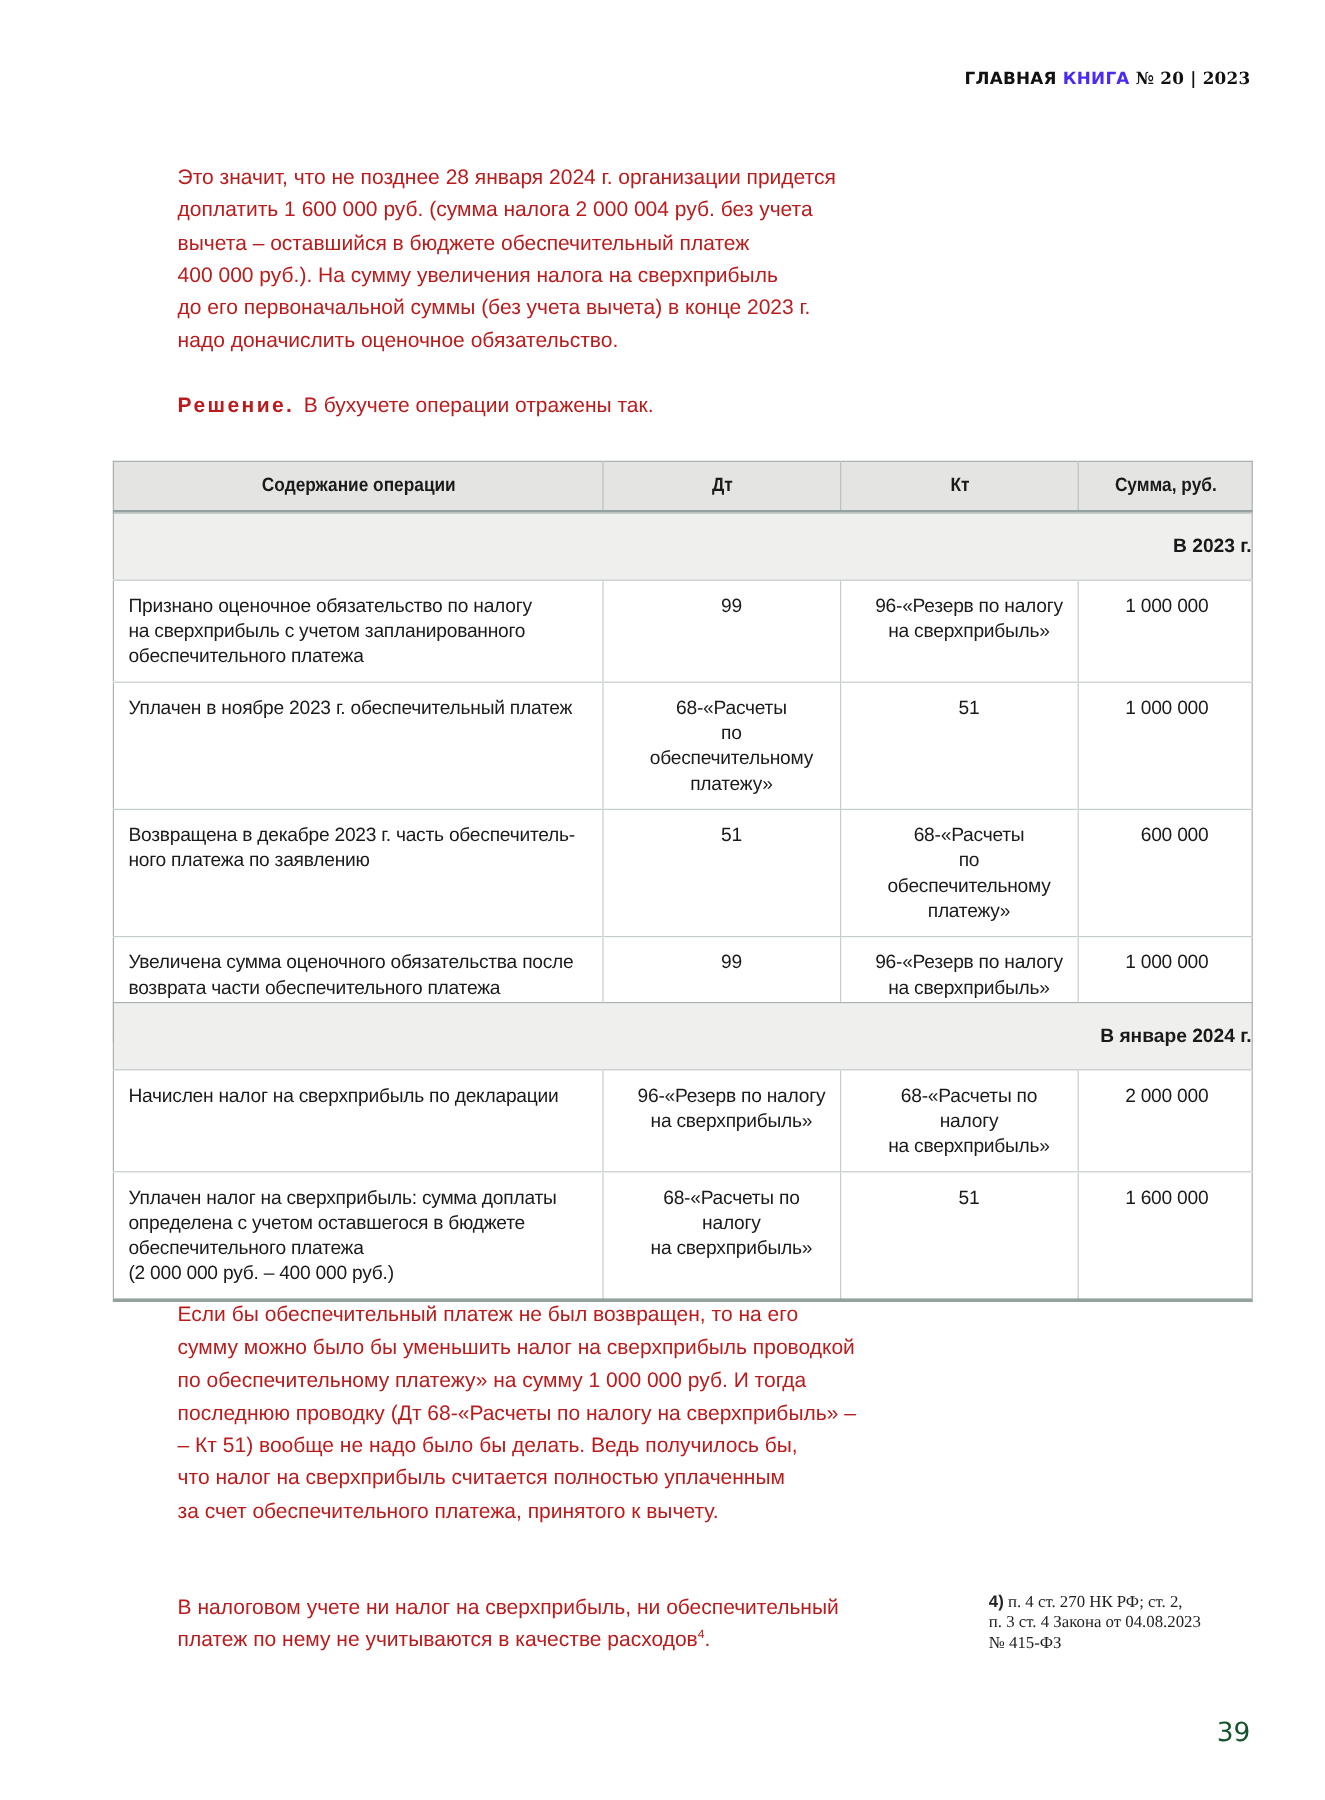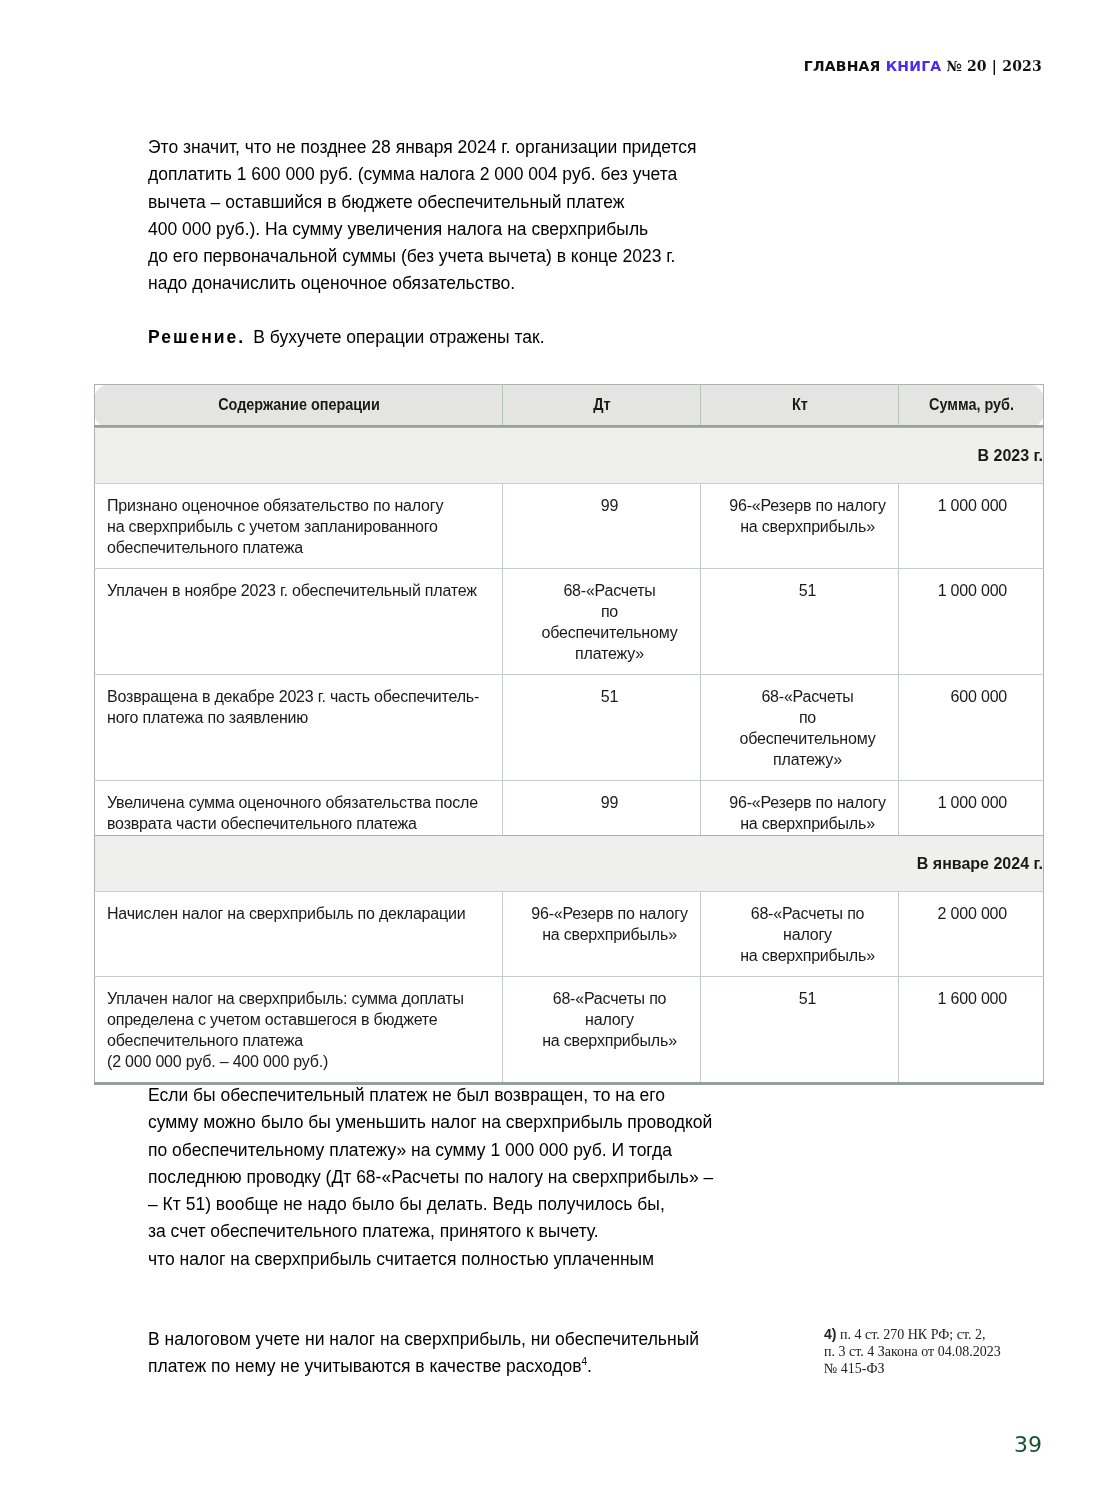--- a/index.html
+++ b/index.html
@@ -4,32 +4,32 @@
 <style>
   html, body { margin: 0; padding: 0; background: #ffffff; }
   body { width: 1104px; height: 1500px; position: relative; overflow: hidden;
          font-family: "Liberation Sans", sans-serif; color: #1a1a1a; }
 
   .header { position: absolute; top: 58px; right: 62px; font-family: "DejaVu Sans", sans-serif;
             font-weight: bold; font-size: 14px; letter-spacing: 0.2px; color: #111; }
   .header .brand-accent { color: #4b2bf0; }
   .header .issue { font-family: "DejaVu Serif", serif; }
 
-  .para { position: absolute; left: 148px; width: 640px; font-size: 17.5px; line-height: 27.3px; color: #000000; }
+  .para { position: absolute; left: 148px; width: 640px; font-size: 17.5px; line-height: 27.3px; color: #b91c1c; }
   .para .line { display: block; white-space: nowrap; }
   #p1 { top: 134px; }
   #solution { top: 324px; font-size: 17.5px; }
   #solution .label { font-weight: bold; letter-spacing: 2px; margin-right: 8px; }
   #p2 { top: 1082px; }
   #p3 { top: 1326px; }
   sup { font-size: 10px; vertical-align: super; line-height: 0; }
 
   .table-wrap { position: absolute; left: 94px; width: 949px; }
   table { width: 100%; border-collapse: collapse; table-layout: fixed;
-          font-family: "Liberation Sans", sans-serif; font-stretch: condensed; border-radius: 16px; }
+          font-family: "Liberation Sans", sans-serif; font-stretch: condensed; }
   col.c1 { width: 408px; } col.c2 { width: 198px; } col.c3 { width: 198px; } col.c4 { width: 145px; }
 
   .thead { top: 384px; }
   .thead table { border: 1px solid #a9b2b0; border-bottom: 3px solid #94a19f; background: #e4e4e3; }
   .thead th { height: 40px; font-size: 16px; font-weight: bold; color: #1a1a1a;
               border-left: 1px solid #b9c2c0; text-align: center; padding: 0 6px; transform: scaleX(0.9); }
   .thead th:first-child { border-left: none; }
 
   .tbody table { border: 1px solid #a9b2b0; border-bottom: 3px solid #94a19f; background: #fff; }
   .tbody td { font-size: 16px; line-height: 21px; padding: 11px 12px 10px; vertical-align: top;
@@ -201,22 +201,22 @@
   </tbody>
     </table>
 </div>
 
 <div class="para" id="p2">
   <span class="line">Если бы обеспечительный платеж не был возвращен, то на его</span>
   <span class="line">сумму можно было бы уменьшить налог на сверхприбыль проводкой</span>
   <span class="line">по обеспечительному платежу» на сумму 1 000 000 руб. И тогда</span>
   <span class="line">последнюю проводку (Дт 68-«Расчеты по налогу на сверхприбыль» –</span>
   <span class="line">– Кт 51) вообще не надо было бы делать. Ведь получилось бы,</span>
+  <span class="line">что налог на сверхприбыль считается полностью уплаченным</span>
   <span class="line">за счет обеспечительного платежа, принятого к вычету.</span>
-  <span class="line">что налог на сверхприбыль считается полностью уплаченным</span>
 </div>
 
 <div class="para" id="p3">
   <span class="line">В налоговом учете ни налог на сверхприбыль, ни обеспечительный</span>
   <span class="line"><span>платеж по нему не учитываются в качестве расходов</span><sup>4</sup><span>.</span></span>
 </div>
 
 <div class="footnote">
   <span class="fn-num">4)</span>
   <span>п. 4 ст. 270 НК РФ; ст. 2,</span><br>

